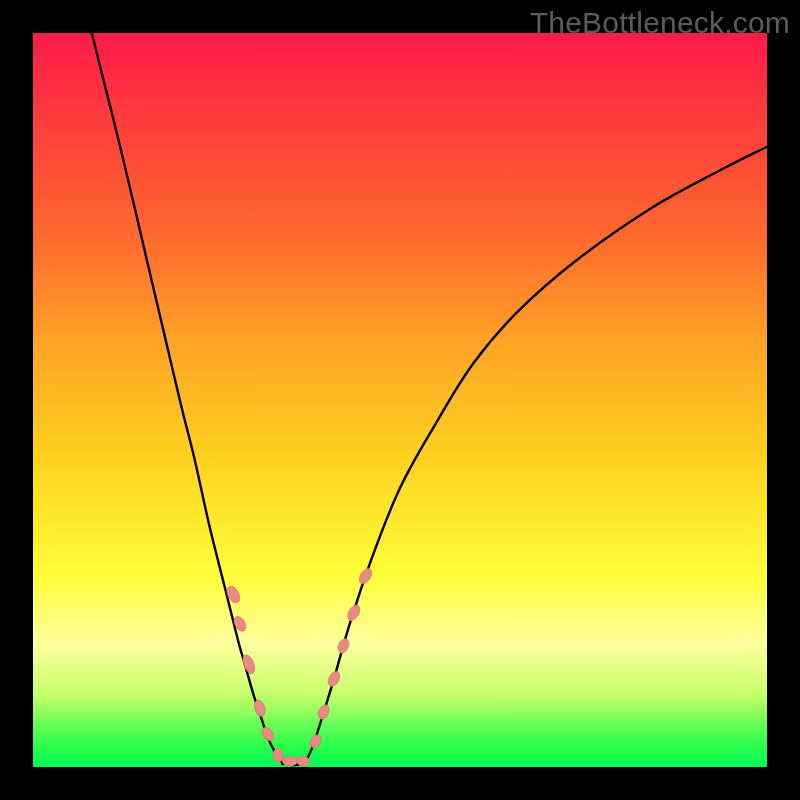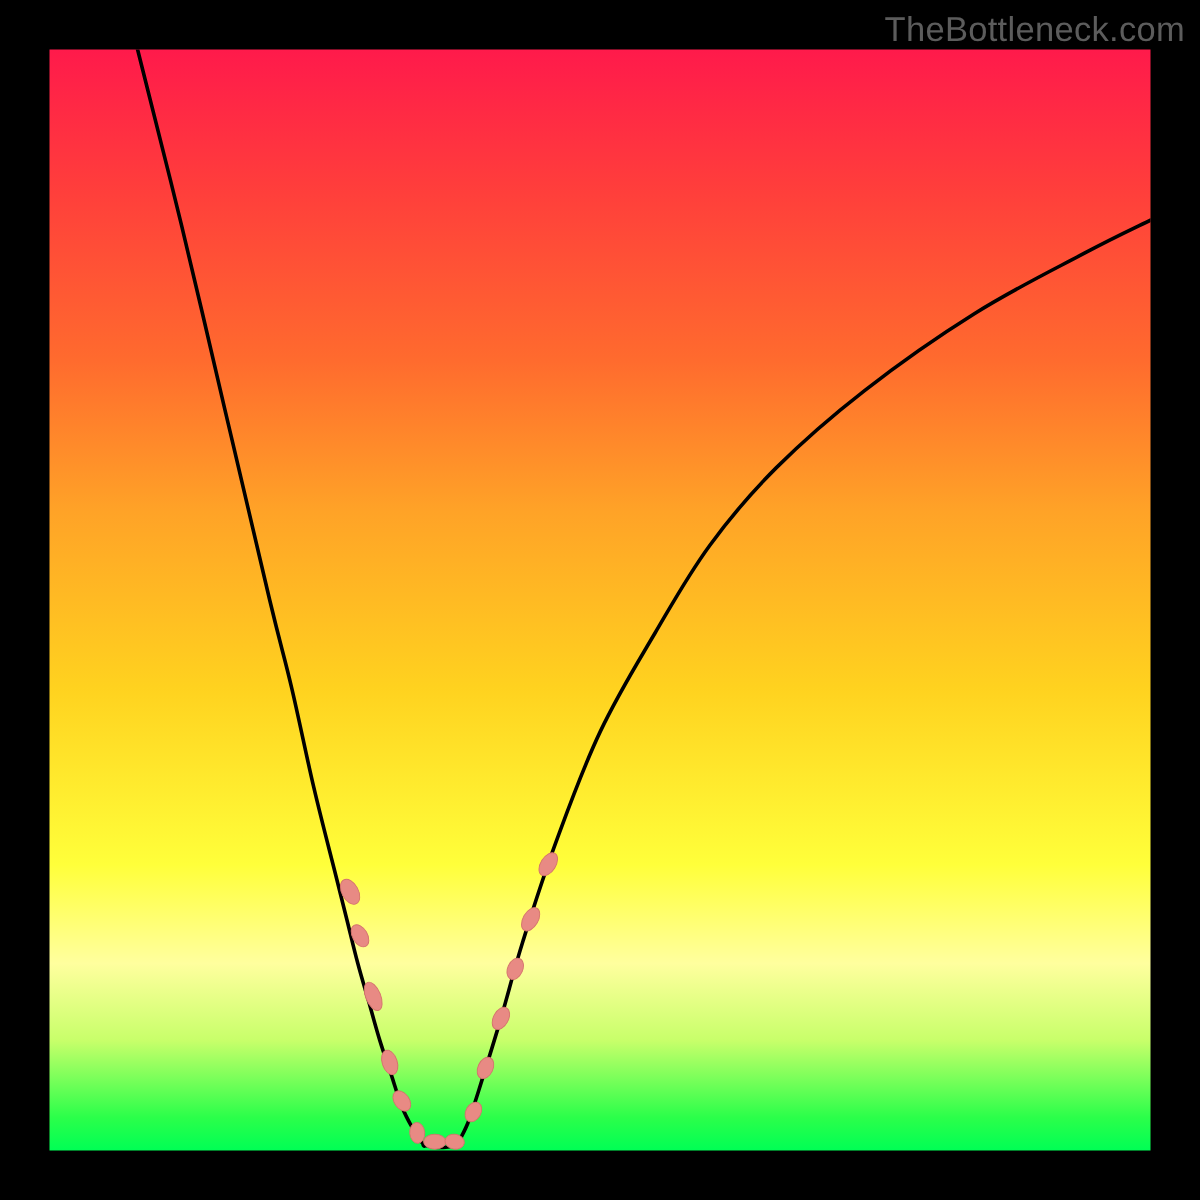--- a/index.html
+++ b/index.html
@@ -40,21 +40,21 @@
   svg.curves {
     position: absolute;
     left: 0; top: 0;
     width: 734px; height: 734px;
   }
   .watermark {
     position: absolute;
     top: 6px;
     right: 10px;
     color: #5c5c5c;
-    font-size: 23px;
+    font-size: 30px;
     letter-spacing: 0.2px;
     font-weight: 400;
   }
 </style>
 </head>
 <body>
 
 <div class="frame">
   <div class="plot">
     <svg class="curves" viewBox="0 0 734 734" preserveAspectRatio="none">

